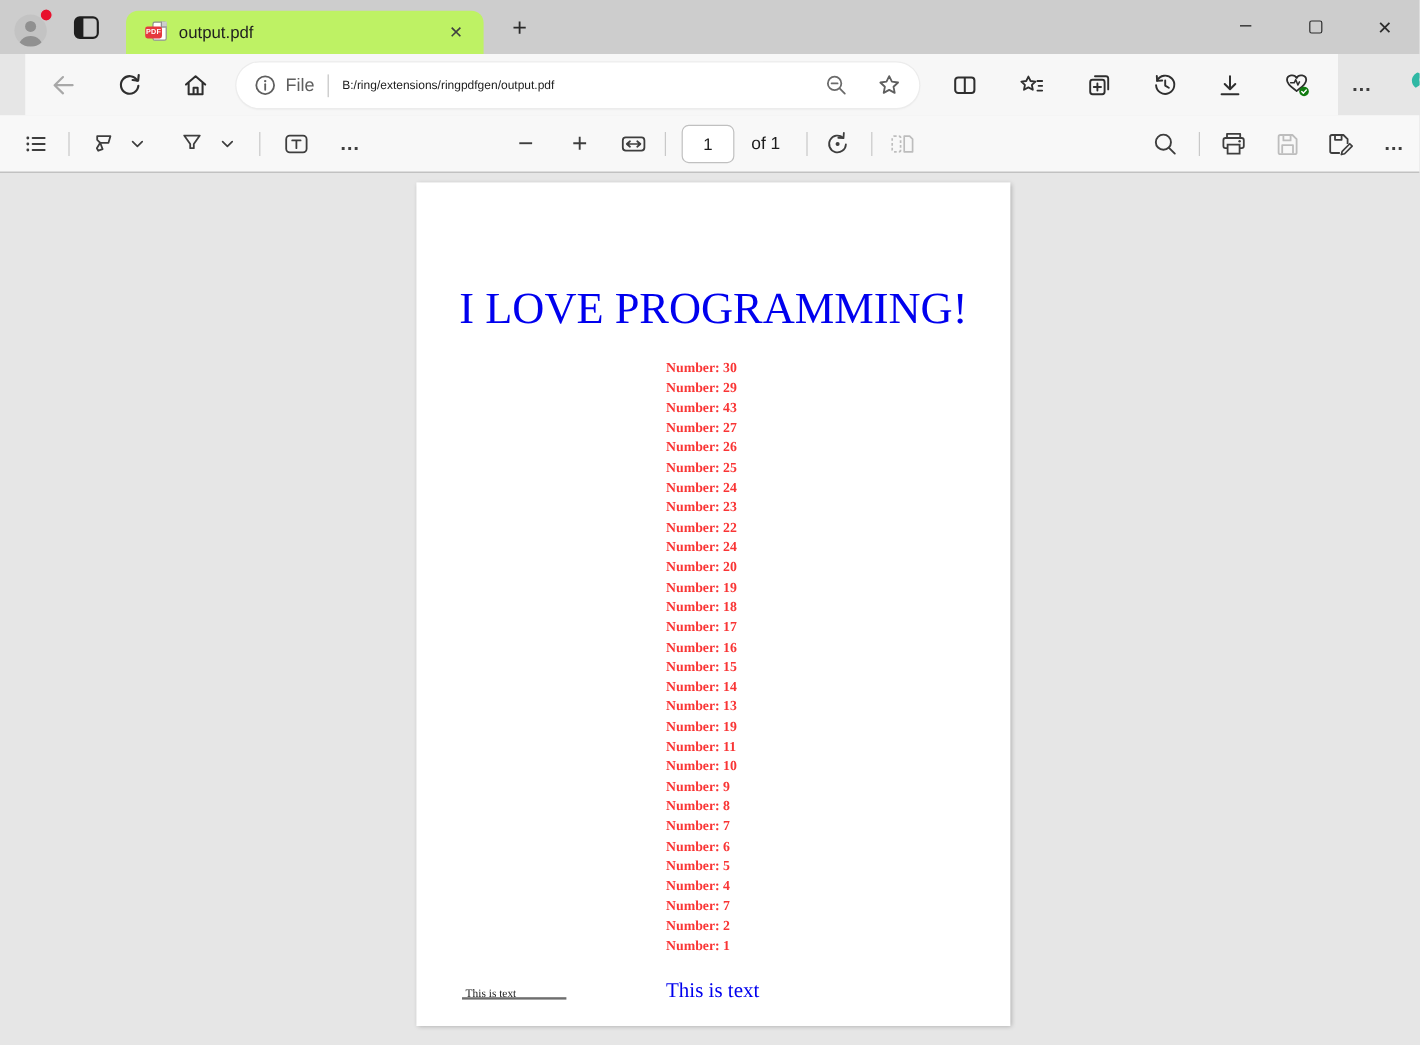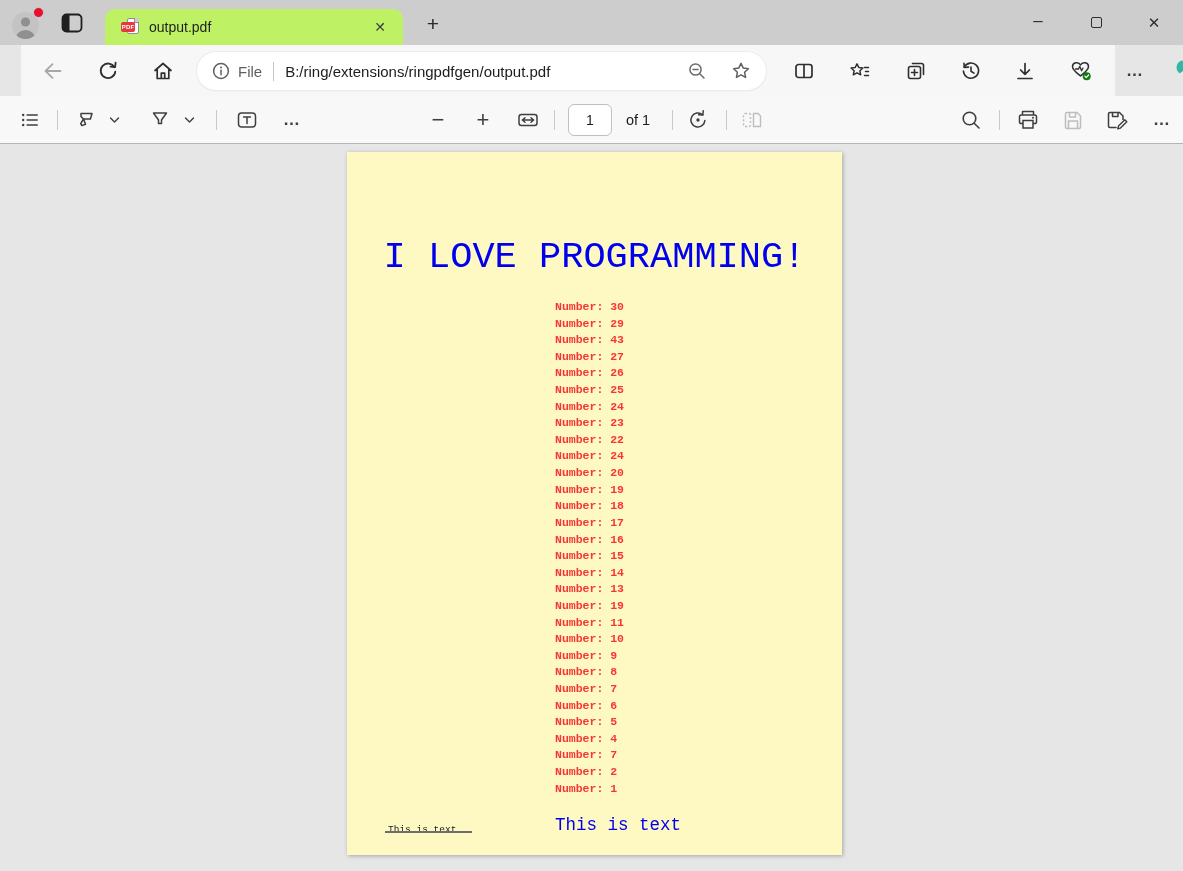--- a/index.html
+++ b/index.html
@@ -40,41 +40,41 @@
 
   
   .navbar { position:absolute; left:0; top:45px; width:1094px; height:51px; background:#f7f7f7;margin-left:21px; }
   .nav-icon { position:absolute; top:50%; transform:translate(-50%,-50%); width:34px; height:34px;
               display:flex; align-items:center; justify-content:center; border-radius:6px; }
   .urlpill { position:absolute; left:176px; top:7px; width:569px; height:38px; background:#ffffff;
              border-radius:19px; box-shadow:0 0 0 1px #ececec, 0 1px 2px rgba(0,0,0,.07);
              display:flex; align-items:center; padding:0 10px 0 14px; }
   .url-site { margin-left:7px; font-size:15px; color:#5f5f5f; }
   .url-sep { width:1px; height:19px; background:#c4c4c4; margin:0 11px; }
-  .url-text { font-size:15px; color:#1c1c1c; white-space:nowrap; overflow:hidden; flex:1 1 auto; }
+  .url-text { font-size:10px; color:#1c1c1c; white-space:nowrap; overflow:hidden; flex:1 1 auto; }
   .pill-icon { width:30px; height:30px; display:flex; align-items:center; justify-content:center; flex:0 0 30px; }
 
   
   .pdfbar { position:absolute; left:0; top:96px; width:1183px; height:48px; background:#f8f8f8;
             border-bottom:1px solid #b5b5b5; }
   .pdf-icon { position:absolute; top:24px; transform:translate(-50%,-50%); width:34px; height:34px;
               display:flex; align-items:center; justify-content:center; border-radius:6px; }
   .vdiv { position:absolute; top:14px; width:1px; height:20px; background:#c9c9c9; }
   .dots { font-size:17px; color:#3e3e3e; letter-spacing:1px; font-weight:bold; }
   .pagebox { position:absolute; left:568px; top:8px; width:44px; height:32px; background:#fff;
              border:1px solid #c0c0c0; border-radius:6px; text-align:center; font-size:14px; color:#1c1c1c;
              font-family:"Liberation Sans",sans-serif; }
   .pagecount { position:absolute; left:626px; top:0; height:48px; display:flex; align-items:center;
                font-size:14.5px; color:#1c1c1c; }
   .zoomglyph { font-size:22px; font-weight:300; color:#3e3e3e; }
 
   
   .viewport { position:absolute; left:0; top:145px; width:1183px; height:726px; background:#e6e6e6; }
-  .page { position:absolute; left:347px; top:7px; width:495px; height:703px; background:#fef9c3;
-          box-shadow:1px 1px 4px rgba(0,0,0,.28); font-family:Liberation Mono, monospace; }
+  .page { position:absolute; left:347px; top:7px; width:495px; height:703px; background:#ffffff;
+          box-shadow:1px 1px 4px rgba(0,0,0,.28); font-family:Liberation Serif, serif; }
   .doc-title { position:absolute; left:0; top:84px; width:100%; text-align:center; font-size:37px;
                font-weight:400; letter-spacing:0; white-space:nowrap; }
   .number-list { position:absolute; left:208px; top:147px; font-weight:bold; font-size:11.5px; }
   .num-line { height:16.62px; line-height:16.62px; white-space:nowrap; }
   .struck-wrap { position:absolute; left:41px; top:672px; font-size:9.5px; color:#1a1a1a; }
   .strike-line { position:absolute; left:-3px; top:7.2px; width:87px; height:1.7px; background:#6e6e6e; }
   .footer-blue { position:absolute; left:208px; top:663px; font-size:17.5px; }
 
   svg.ic { display:block; }
   svg.ic * { vector-effect:non-scaling-stroke; }

